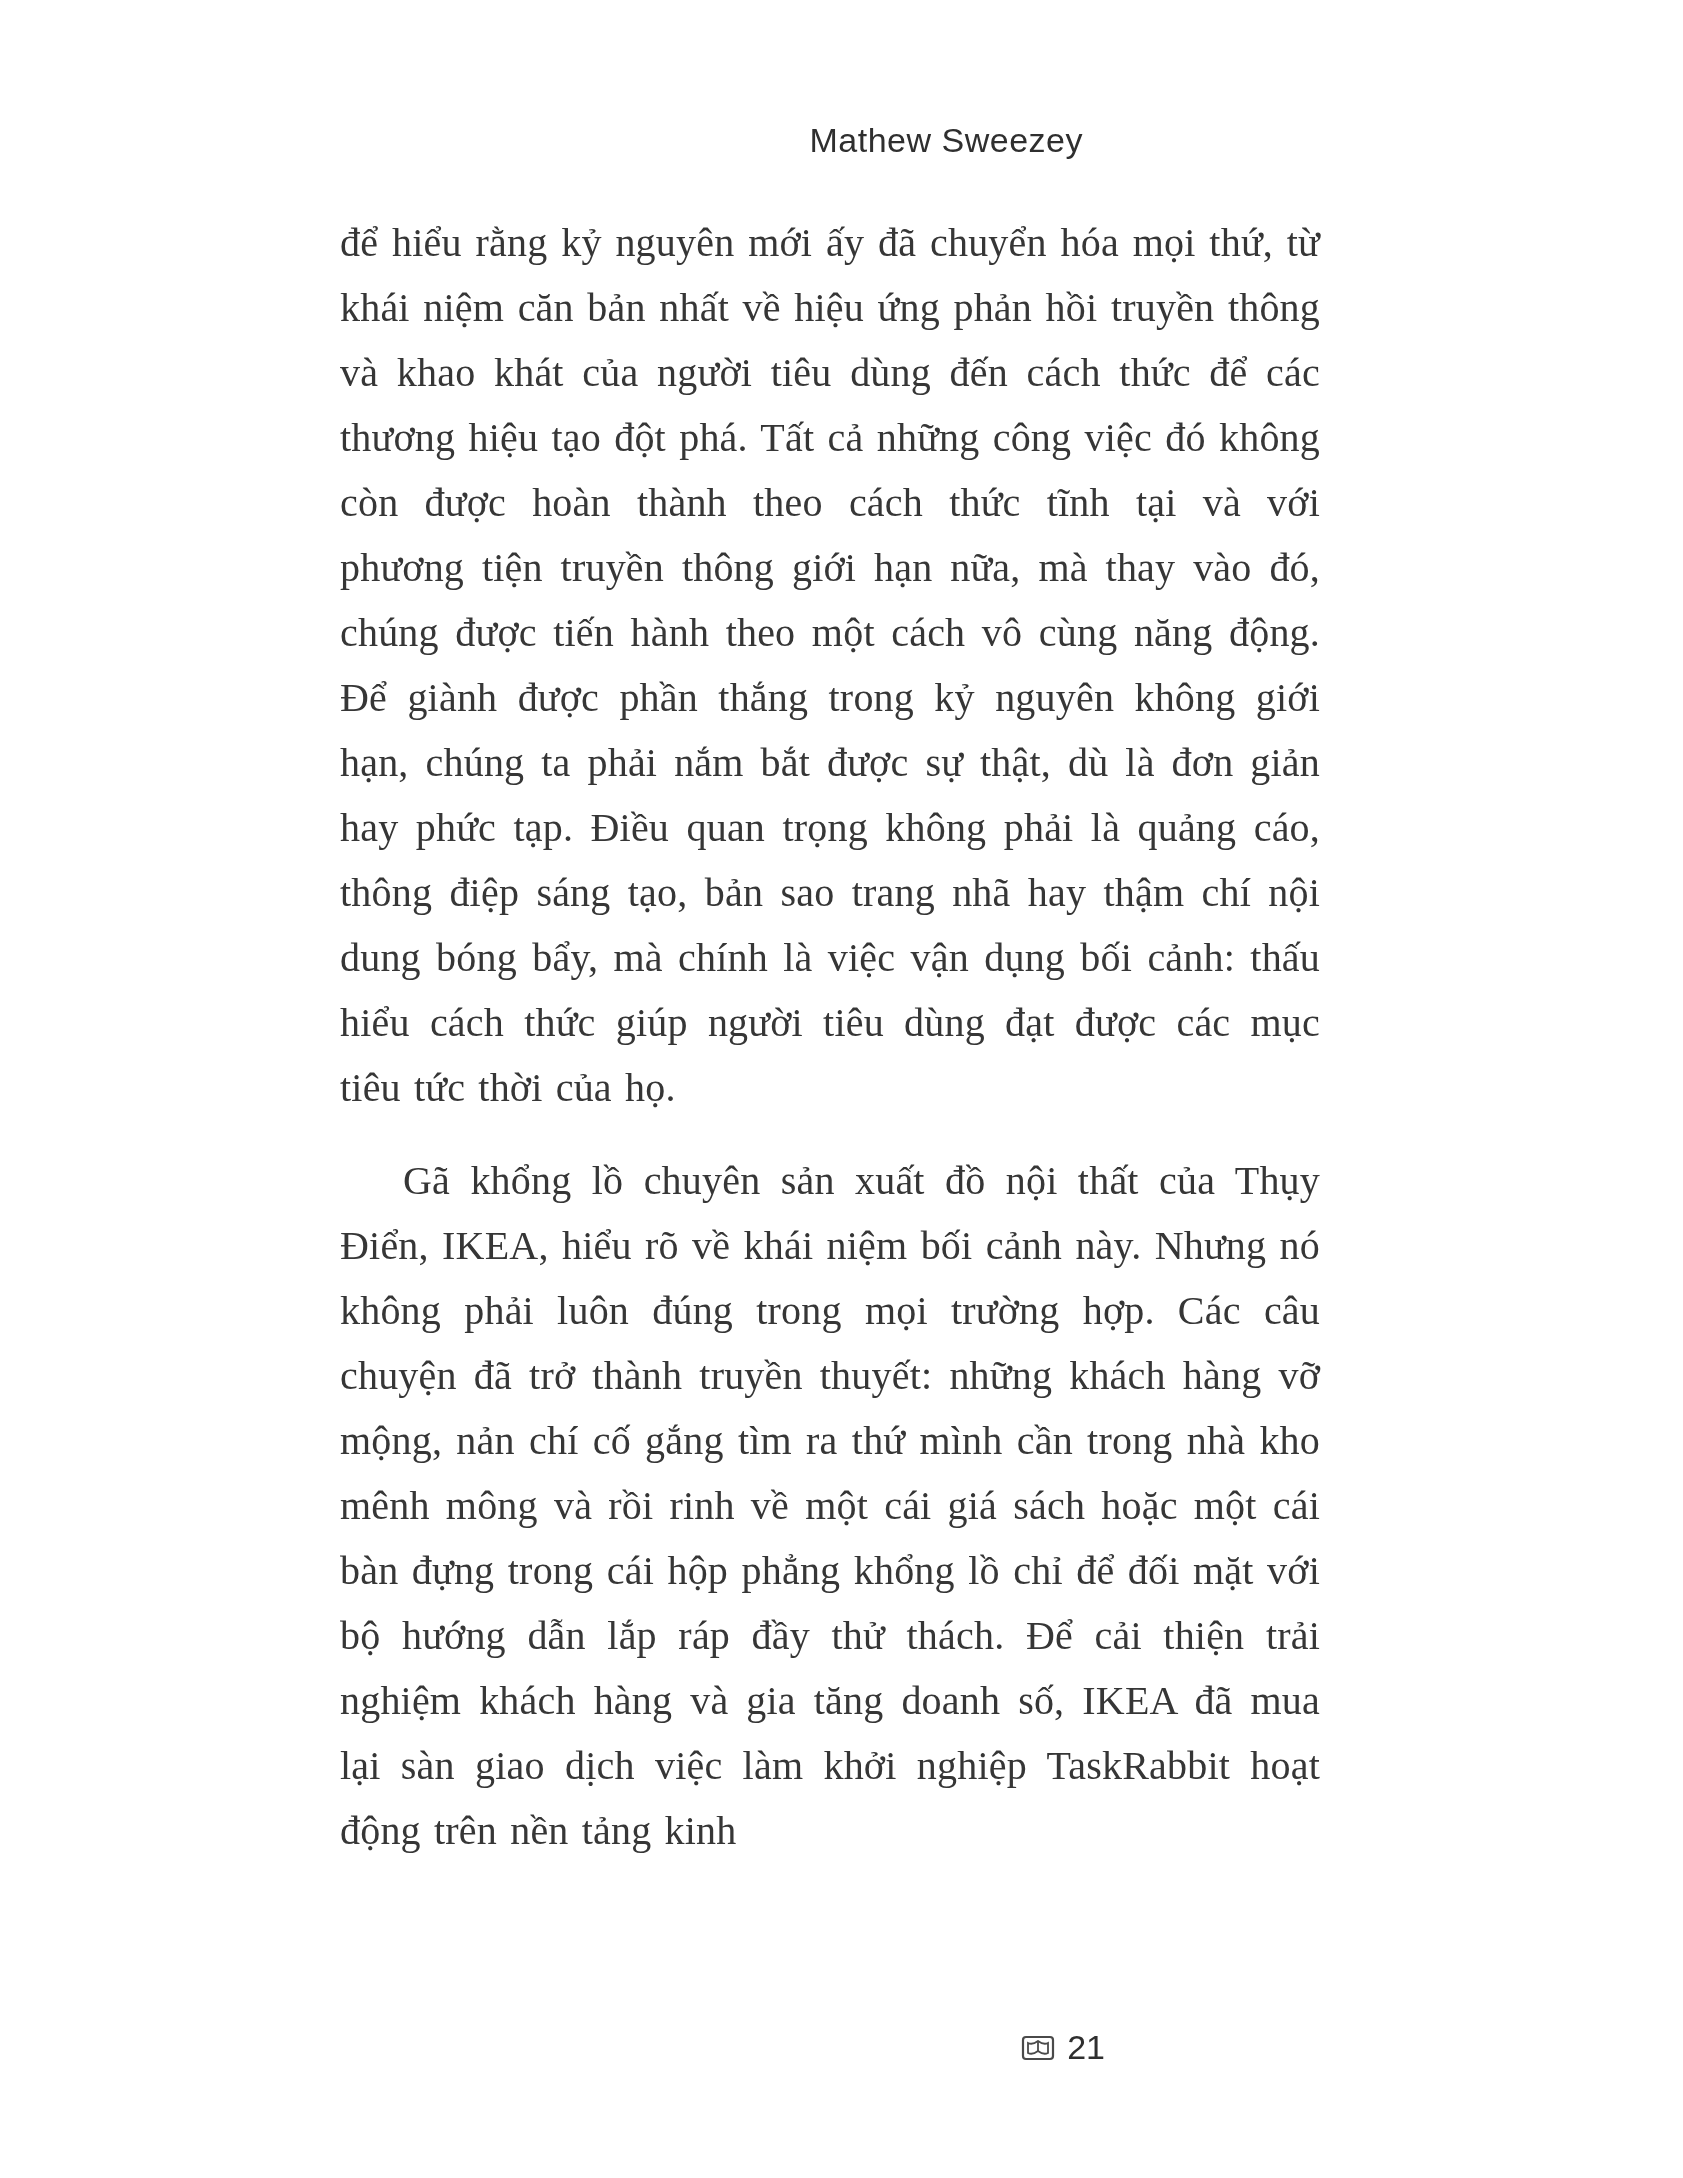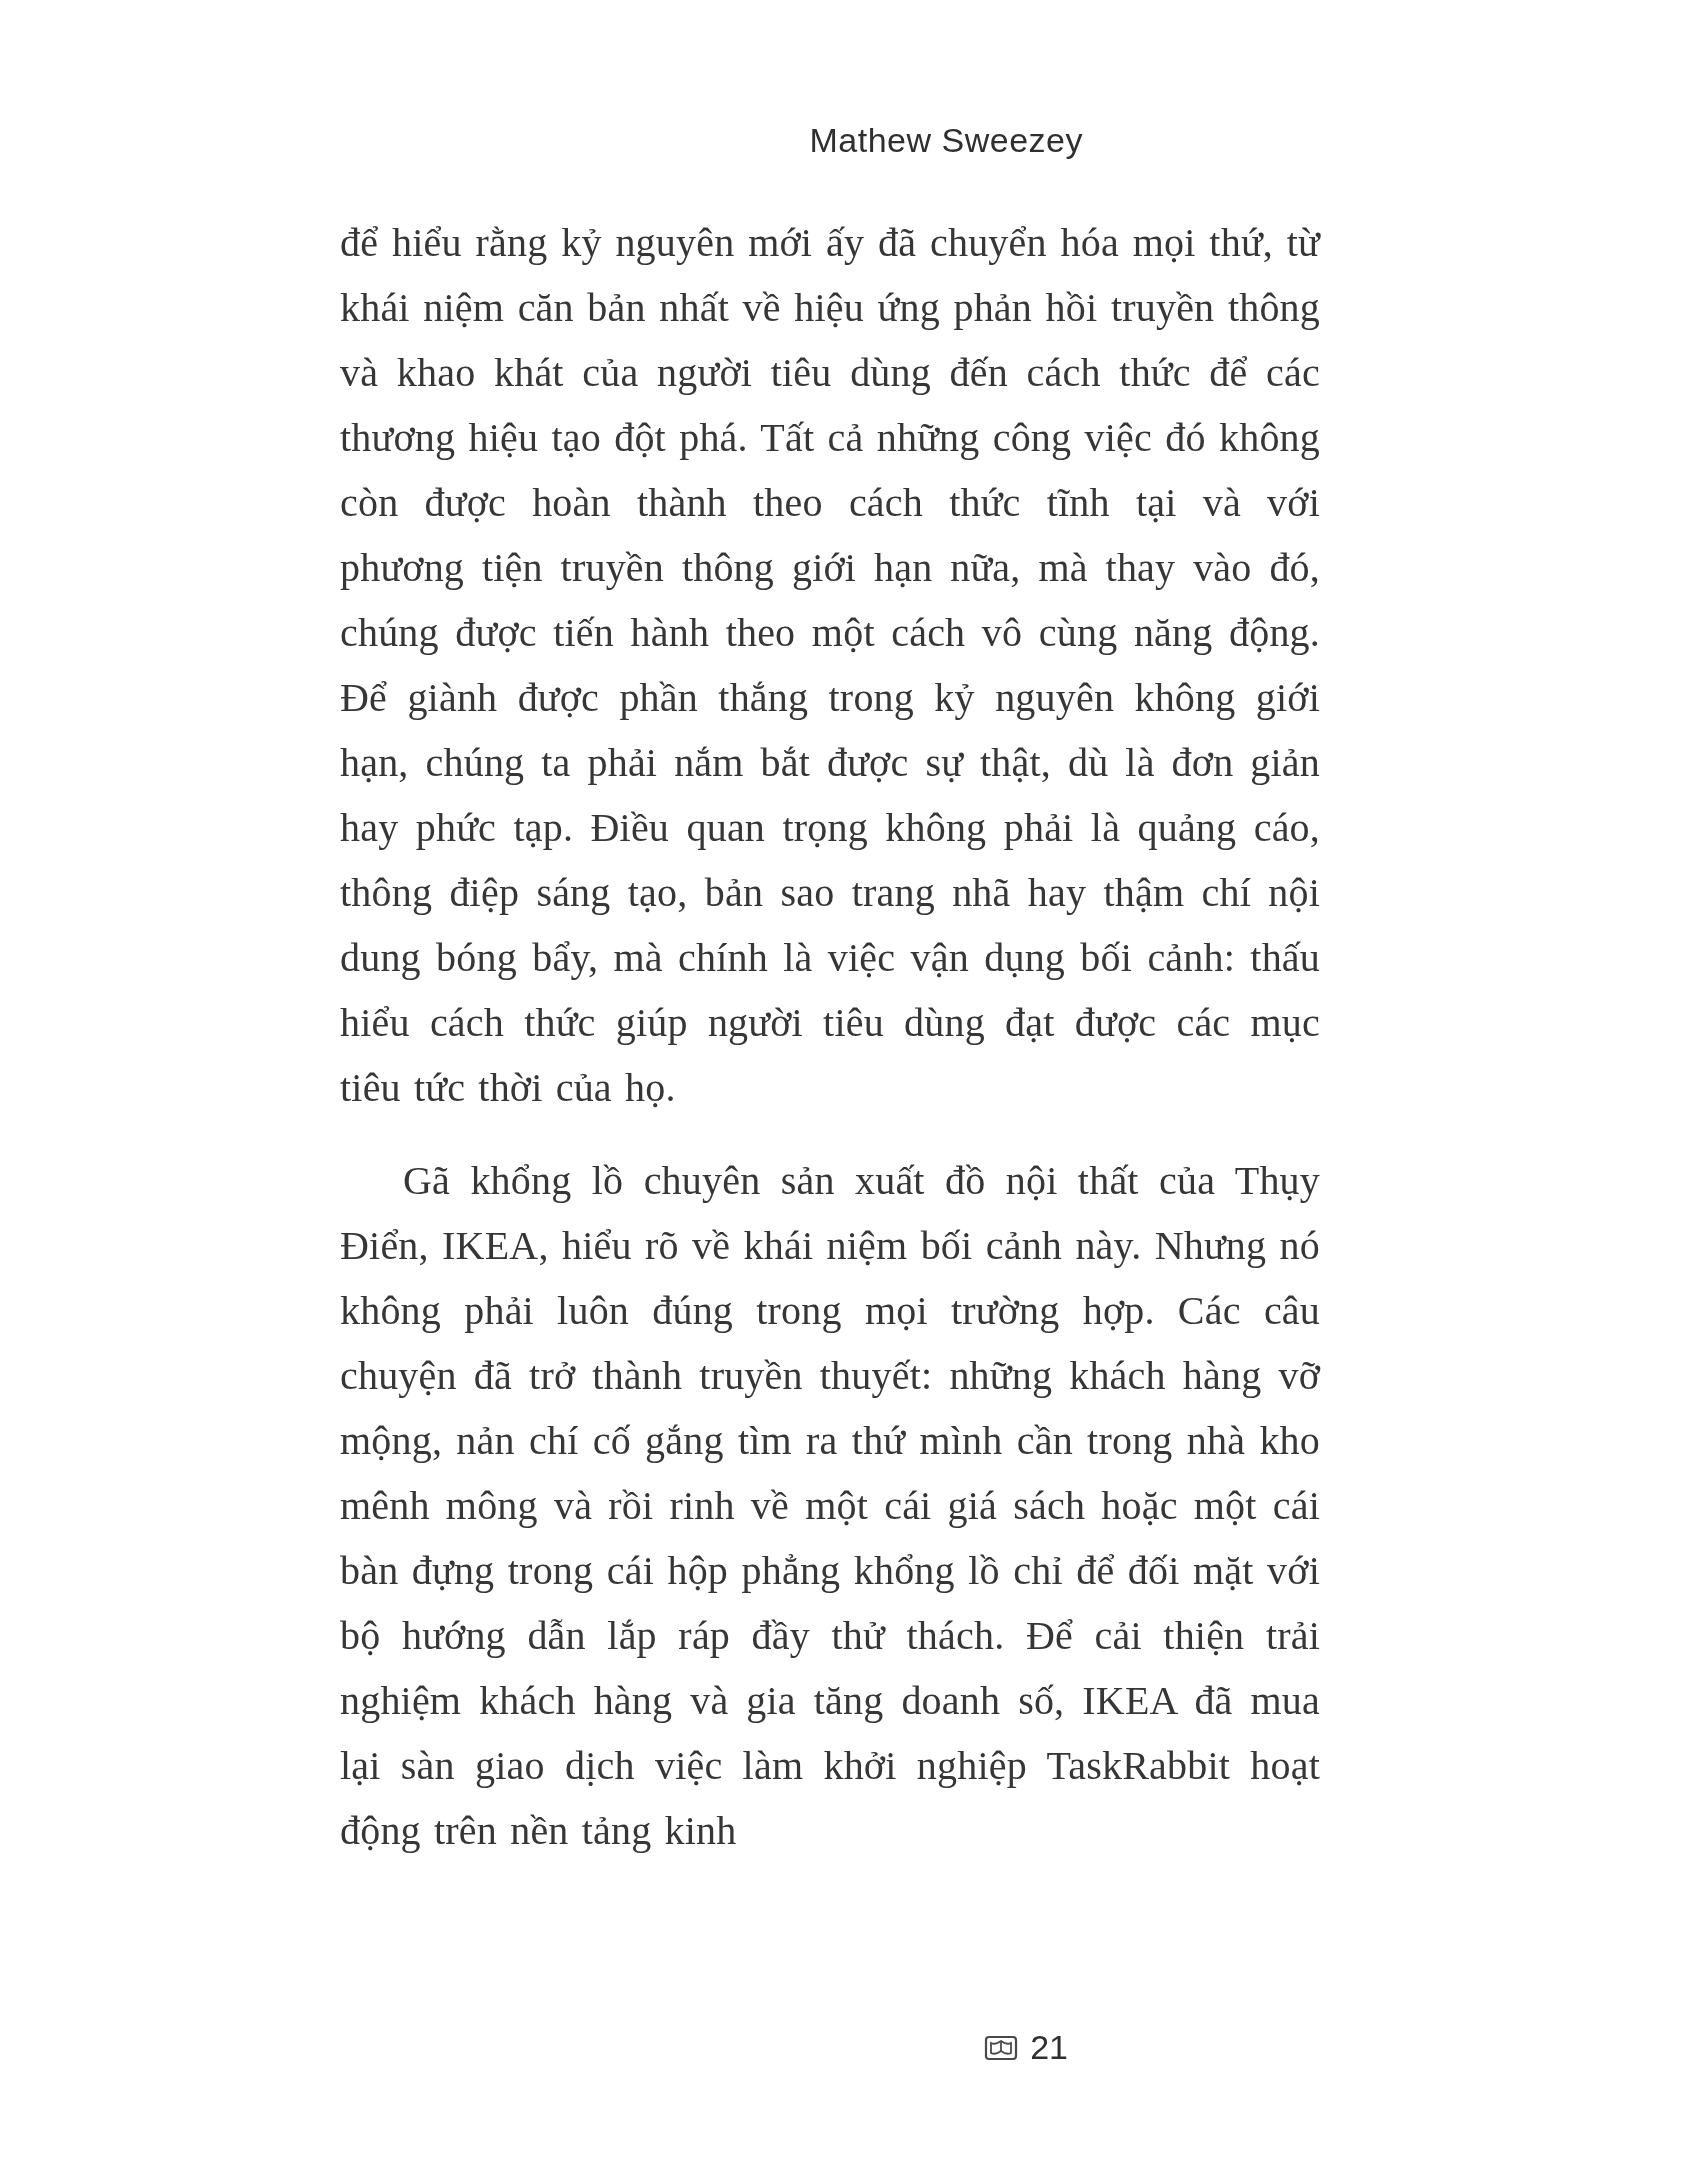--- a/index.html
+++ b/index.html
@@ -38,21 +38,21 @@
     text-align: justify;
     word-spacing: 3px;
     letter-spacing: 0.2px;
   }
   .content p.indented {
     margin-top: 28px;
     text-indent: 63px;
   }
   .footer {
     position: absolute;
-    right: 377px;
+    right: 340px;
     bottom: 111px;
     display: flex;
     align-items: center;
     gap: 12px;
   }
   .footer .page-number {
     font-family: "Liberation Sans", sans-serif;
     font-size: 34px;
     color: #2f2f2f;
   }

